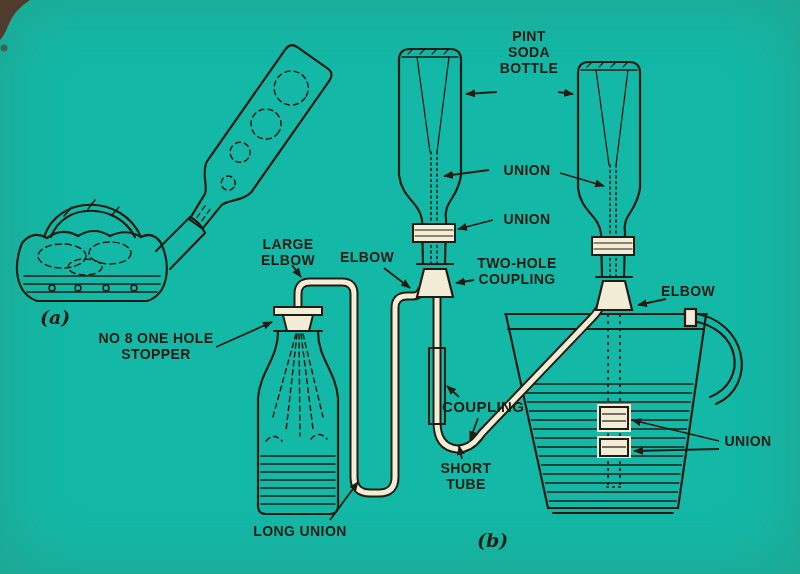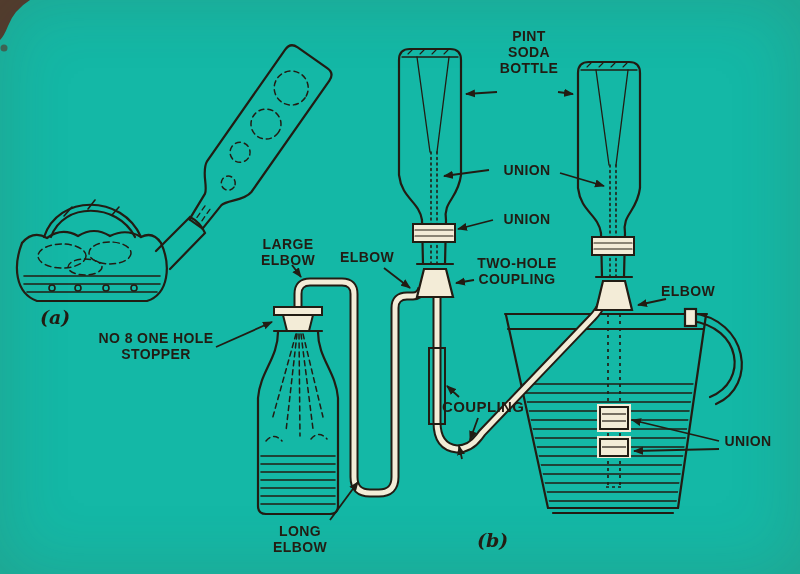--- a/index.html
+++ b/index.html
@@ -219,18 +219,20 @@
   <div class="lbl" style="left:496px;top:211px;width:62px">UNION</div>
   <div class="lbl" style="left:470px;top:255px;width:94px">TWO-HOLE
 COUPLING</div>
   <div class="lbl" style="left:336px;top:249px;width:62px">ELBOW</div>
   <div class="lbl" style="left:257px;top:236px;width:62px">LARGE
 ELBOW</div>
   <div class="lbl" style="left:80px;top:330px;width:152px">NO 8 ONE HOLE
 STOPPER</div>
   <div class="lbl" style="left:656px;top:283px;width:64px">ELBOW</div>
   <div class="lbl" style="left:442px;top:399px;width:78px;font-size:15px">COUPLING</div>
-  <div class="lbl" style="left:250px;top:523px;width:100px">LONG ELBOW</div>
+  <div class="lbl" style="left:436px;top:460px;width:60px">SHORT
+TUBE</div>
+  <div class="lbl" style="left:250px;top:523px;width:100px">LONG UNION</div>
   <div class="lbl" style="left:718px;top:433px;width:60px">UNION</div>
   <div class="fig" style="left:40px;top:306px">(a)</div>
   <div class="fig" style="left:477px;top:529px">(b)</div>
 
 </div>
 
 </body></html>

